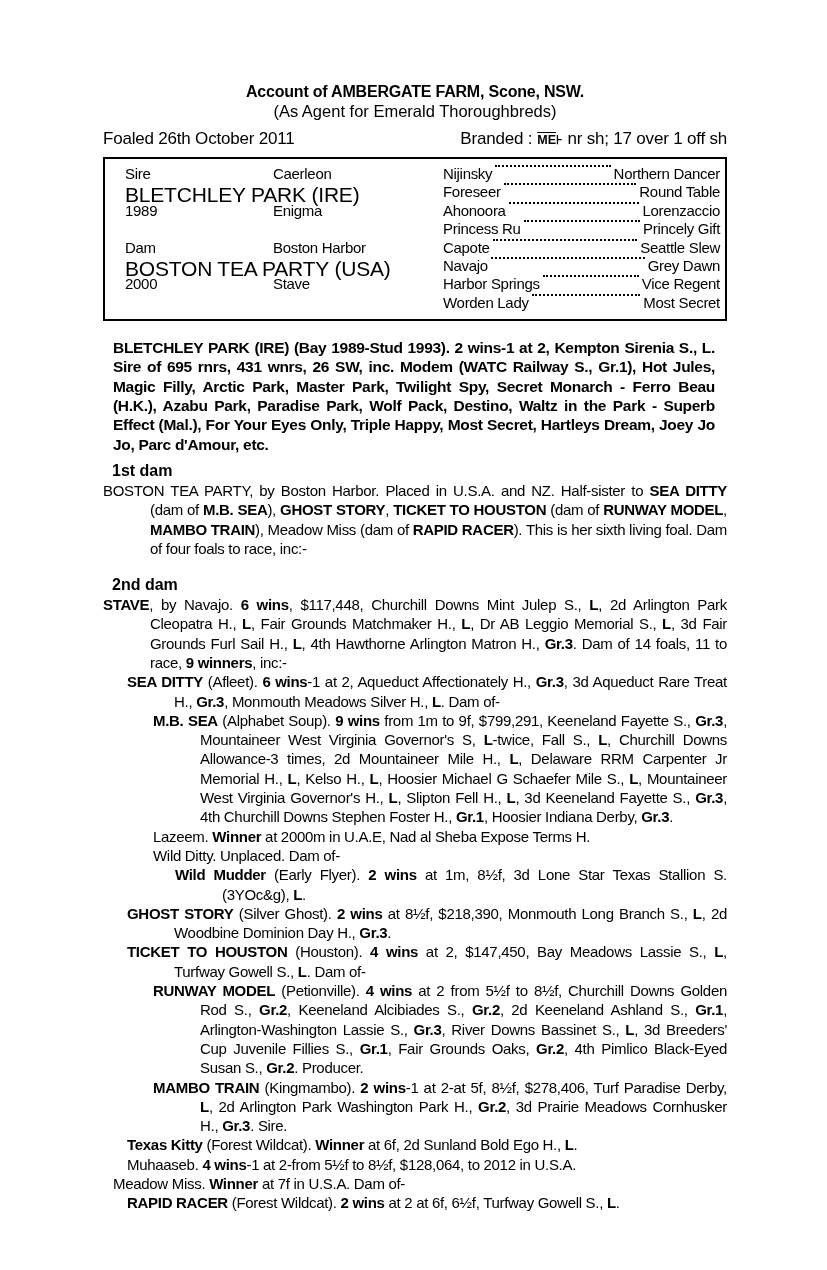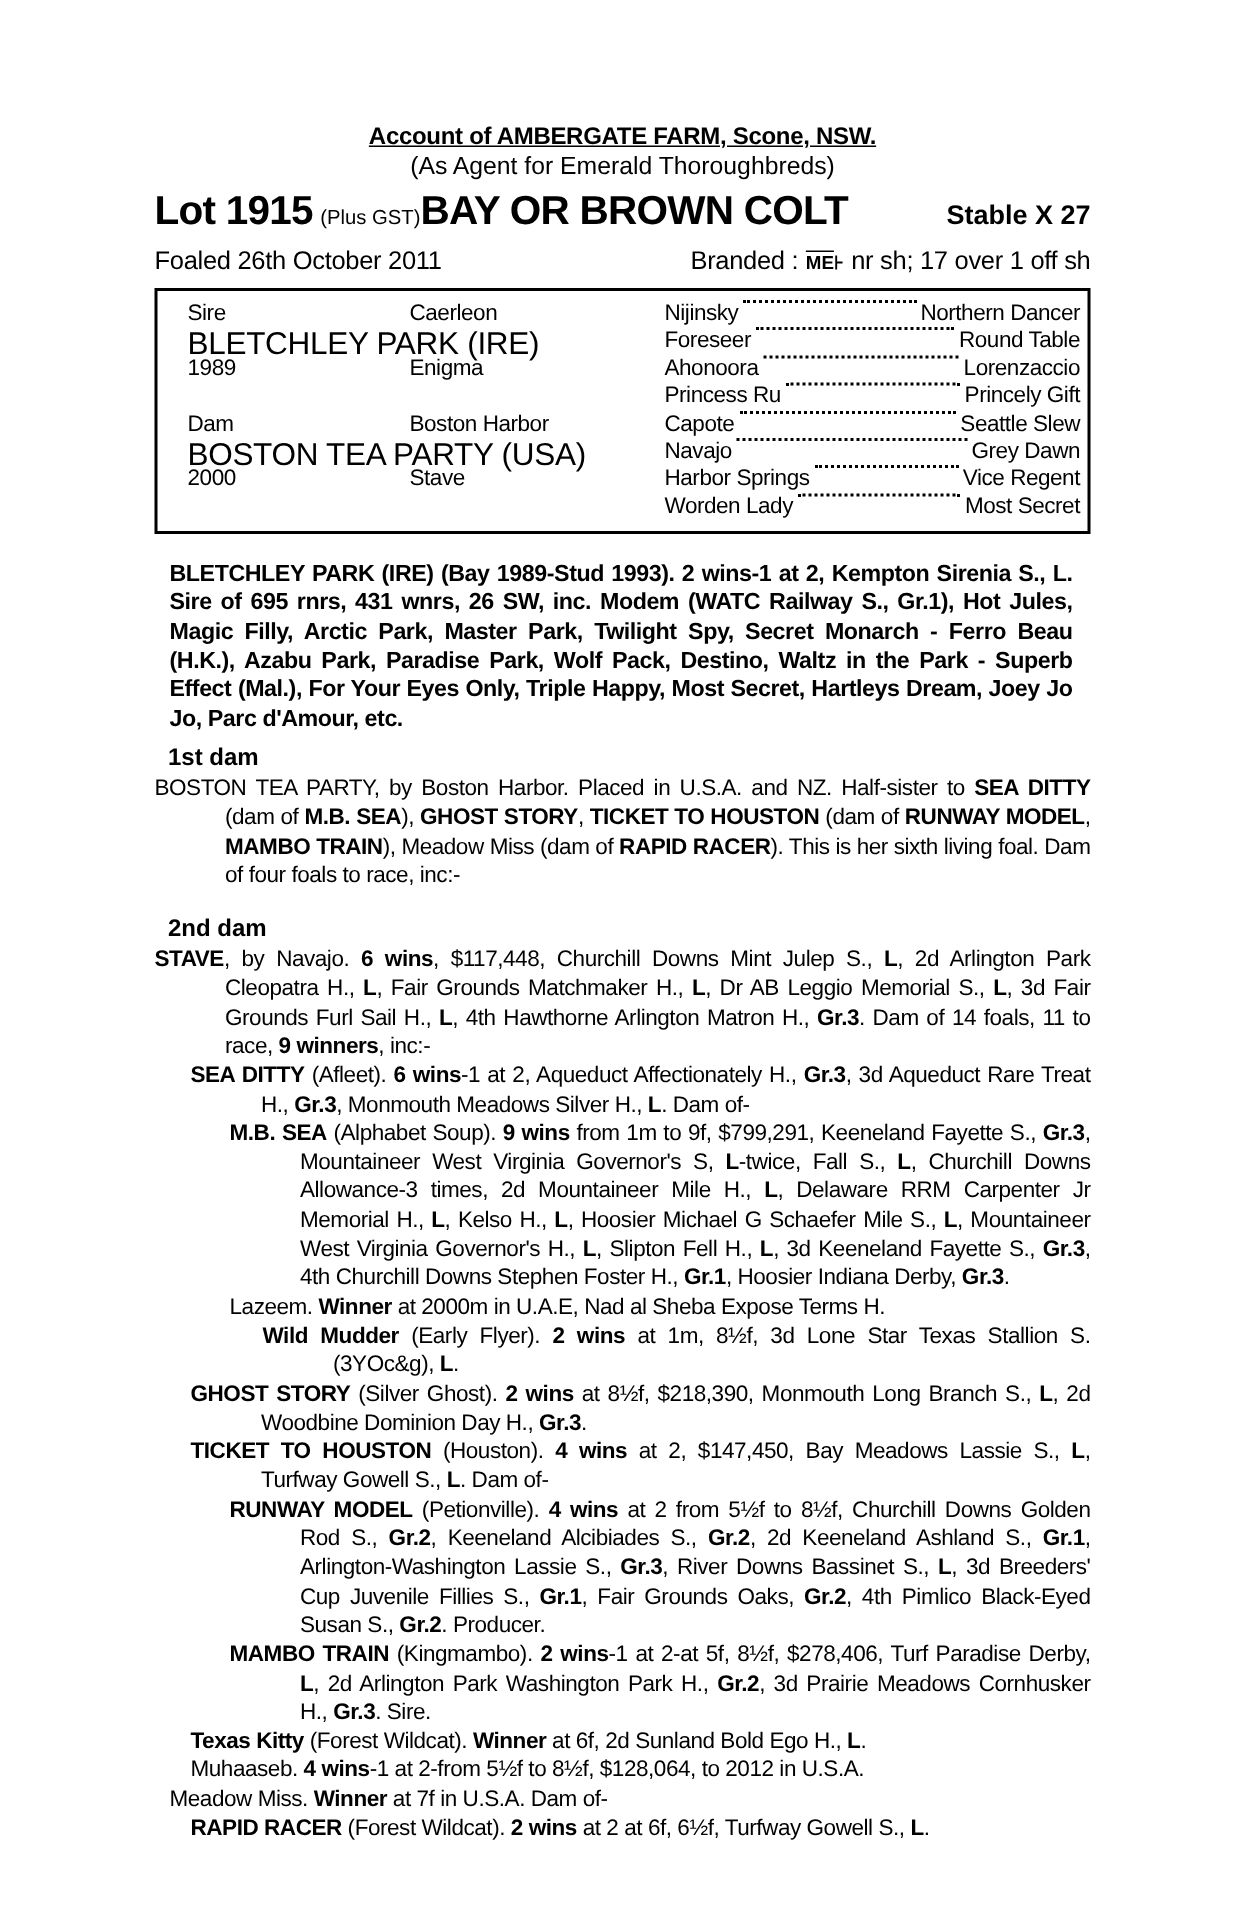--- a/index.html
+++ b/index.html
@@ -3,21 +3,21 @@
 <meta charset="utf-8">
 <style>
   html,body { margin:0; padding:0; }
   body {
     width:827px; height:1270px; background:#ffffff; color:#000;
     font-family:"Liberation Sans", sans-serif; overflow:hidden;
   }
   .page { width:624px; margin-left:103px; padding-top:83px; }
 
   .center { text-align:center; }
-  .account { font-weight:bold; font-size:16px; letter-spacing:-0.2px;text-decoration:underline; }
+  .account { font-weight:bold; font-size:16px; letter-spacing:-0.2px; }
   .agent   { font-size:16.5px; margin-top:1px; }
 
   .lot-line { display:flex; align-items:baseline; margin-top:4px; white-space:nowrap; }
   .lot-num   { font-weight:bold; font-size:27px; letter-spacing:-0.5px; }
   .gst       { font-size:13.5px; margin-left:5px; }
   .colt-title{ font-weight:bold; font-size:27px; letter-spacing:-0.5px; }
   .stable    { font-weight:bold; font-size:18px; margin-left:auto; }
 
   .foaled-line { display:flex; justify-content:space-between; align-items:baseline;
                  font-size:17px; margin-top:8px; letter-spacing:-0.2px; }
@@ -52,26 +52,20 @@
   .b { font-weight:bold; }
 </style>
 </head>
 <body>
 
 <div class="page">
 
   <div class="center account">Account of AMBERGATE FARM, Scone, NSW.</div>
   <div class="center agent">(As Agent for Emerald Thoroughbreds)</div>
 
-  <div class="lot-line">
-    <span class="lot-num">Lot 1915</span>
-    <span class="gst">(Plus GST)</span>
-    <span class="colt-title">BAY OR BROWN COLT</span>
-    <span class="stable">Stable X 27</span>
-  </div>
 
   <div class="foaled-line">
     <span>Foaled 26th October 2011</span>
     <span class="branded">
       <span>Branded :</span>
       <span class="brand-mark"><span class="ovl">ME</span><span>⊦</span></span>
       <span>nr sh; 17 over 1 off sh</span>
     </span>
   </div>
 
@@ -138,20 +132,21 @@
       <div class="section">
         <div class="dam-heading">1st dam</div>
         <div class="para ind0"><span>BOSTON TEA PARTY, by Boston Harbor. Placed in U.S.A. and NZ. Half-sister to </span><span class="b">SEA DITTY</span><span> (dam of </span><span class="b">M.B. SEA</span><span>), </span><span class="b">GHOST STORY</span><span>, </span><span class="b">TICKET TO HOUSTON</span><span> (dam of </span><span class="b">RUNWAY MODEL</span><span>, </span><span class="b">MAMBO TRAIN</span><span>), Meadow Miss (dam of </span><span class="b">RAPID RACER</span><span>). This is her sixth living foal. Dam of four foals to race, inc:-</span></div>
       </div>
       <div class="section">
         <div class="dam-heading">2nd dam</div>
         <div class="para ind0"><span class="b">STAVE</span><span>, by Navajo. </span><span class="b">6 wins</span><span>, $117,448, Churchill Downs Mint Julep S., </span><span class="b">L</span><span>, 2d Arlington Park Cleopatra H., </span><span class="b">L</span><span>, Fair Grounds Matchmaker H., </span><span class="b">L</span><span>, Dr AB Leggio Memorial S., </span><span class="b">L</span><span>, 3d Fair Grounds Furl Sail H., </span><span class="b">L</span><span>, 4th Hawthorne Arlington Matron H., </span><span class="b">Gr.3</span><span>. Dam of 14 foals, 11 to race, </span><span class="b">9 winners</span><span>, inc:-</span></div>
         <div class="para ind1"><span class="b">SEA DITTY</span><span> (Afleet). </span><span class="b">6 wins</span><span>-1 at 2, Aqueduct Affectionately H., </span><span class="b">Gr.3</span><span>, 3d Aqueduct Rare Treat H., </span><span class="b">Gr.3</span><span>, Monmouth Meadows Silver H., </span><span class="b">L</span><span>. Dam of-</span></div>
         <div class="para ind2"><span class="b">M.B. SEA</span><span> (Alphabet Soup). </span><span class="b">9 wins</span><span> from 1m to 9f, $799,291, Keeneland Fayette S., </span><span class="b">Gr.3</span><span>, Mountaineer West Virginia Governor's S, </span><span class="b">L</span><span>-twice, Fall S., </span><span class="b">L</span><span>, Churchill Downs Allowance-3 times, 2d Mountaineer Mile H., </span><span class="b">L</span><span>, Delaware RRM Carpenter Jr Memorial H., </span><span class="b">L</span><span>, Kelso H., </span><span class="b">L</span><span>, Hoosier Michael G Schaefer Mile S., </span><span class="b">L</span><span>, Mountaineer West Virginia Governor's H., </span><span class="b">L</span><span>, Slipton Fell H., </span><span class="b">L</span><span>, 3d Keeneland Fayette S., </span><span class="b">Gr.3</span><span>, 4th Churchill Downs Stephen Foster H., </span><span class="b">Gr.1</span><span>, Hoosier Indiana Derby, </span><span class="b">Gr.3</span><span>.</span></div>
         <div class="para ind2"><span>Lazeem. </span><span class="b">Winner</span><span> at 2000m in U.A.E, Nad al Sheba Expose Terms H.</span></div>
+        <div class="para ind2"><span>Wild Ditty. Unplaced. Dam of-</span></div>
         <div class="para ind3"><span class="b">Wild Mudder</span><span> (Early Flyer). </span><span class="b">2 wins</span><span> at 1m, 8½f, 3d Lone Star Texas Stallion S. (3YOc&amp;g), </span><span class="b">L</span><span>.</span></div>
         <div class="para ind1"><span class="b">GHOST STORY</span><span> (Silver Ghost). </span><span class="b">2 wins</span><span> at 8½f, $218,390, Monmouth Long Branch S., </span><span class="b">L</span><span>, 2d Woodbine Dominion Day H., </span><span class="b">Gr.3</span><span>.</span></div>
         <div class="para ind1"><span class="b">TICKET TO HOUSTON</span><span> (Houston). </span><span class="b">4 wins</span><span> at 2, $147,450, Bay Meadows Lassie S., </span><span class="b">L</span><span>, Turfway Gowell S., </span><span class="b">L</span><span>. Dam of-</span></div>
         <div class="para ind2"><span class="b">RUNWAY MODEL</span><span> (Petionville). </span><span class="b">4 wins</span><span> at 2 from 5½f to 8½f, Churchill Downs Golden Rod S., </span><span class="b">Gr.2</span><span>, Keeneland Alcibiades S., </span><span class="b">Gr.2</span><span>, 2d Keeneland Ashland S., </span><span class="b">Gr.1</span><span>, Arlington-Washington Lassie S., </span><span class="b">Gr.3</span><span>, River Downs Bassinet S., </span><span class="b">L</span><span>, 3d Breeders' Cup Juvenile Fillies S., </span><span class="b">Gr.1</span><span>, Fair Grounds Oaks, </span><span class="b">Gr.2</span><span>, 4th Pimlico Black-Eyed Susan S., </span><span class="b">Gr.2</span><span>. Producer.</span></div>
         <div class="para ind2"><span class="b">MAMBO TRAIN</span><span> (Kingmambo). </span><span class="b">2 wins</span><span>-1 at 2-at 5f, 8½f, $278,406, Turf Paradise Derby, </span><span class="b">L</span><span>, 2d Arlington Park Washington Park H., </span><span class="b">Gr.2</span><span>, 3d Prairie Meadows Cornhusker H., </span><span class="b">Gr.3</span><span>. Sire.</span></div>
         <div class="para ind1"><span class="b">Texas Kitty</span><span> (Forest Wildcat). </span><span class="b">Winner</span><span> at 6f, 2d Sunland Bold Ego H., </span><span class="b">L</span><span>.</span></div>
         <div class="para ind1"><span>Muhaaseb. </span><span class="b">4 wins</span><span>-1 at 2-from 5½f to 8½f, $128,064, to 2012 in U.S.A.</span></div>
         <div class="para indm"><span>Meadow Miss. </span><span class="b">Winner</span><span> at 7f in U.S.A. Dam of-</span></div>
         <div class="para ind1"><span class="b">RAPID RACER</span><span> (Forest Wildcat). </span><span class="b">2 wins</span><span> at 2 at 6f, 6½f, Turfway Gowell S., </span><span class="b">L</span><span>.</span></div>
       </div>

